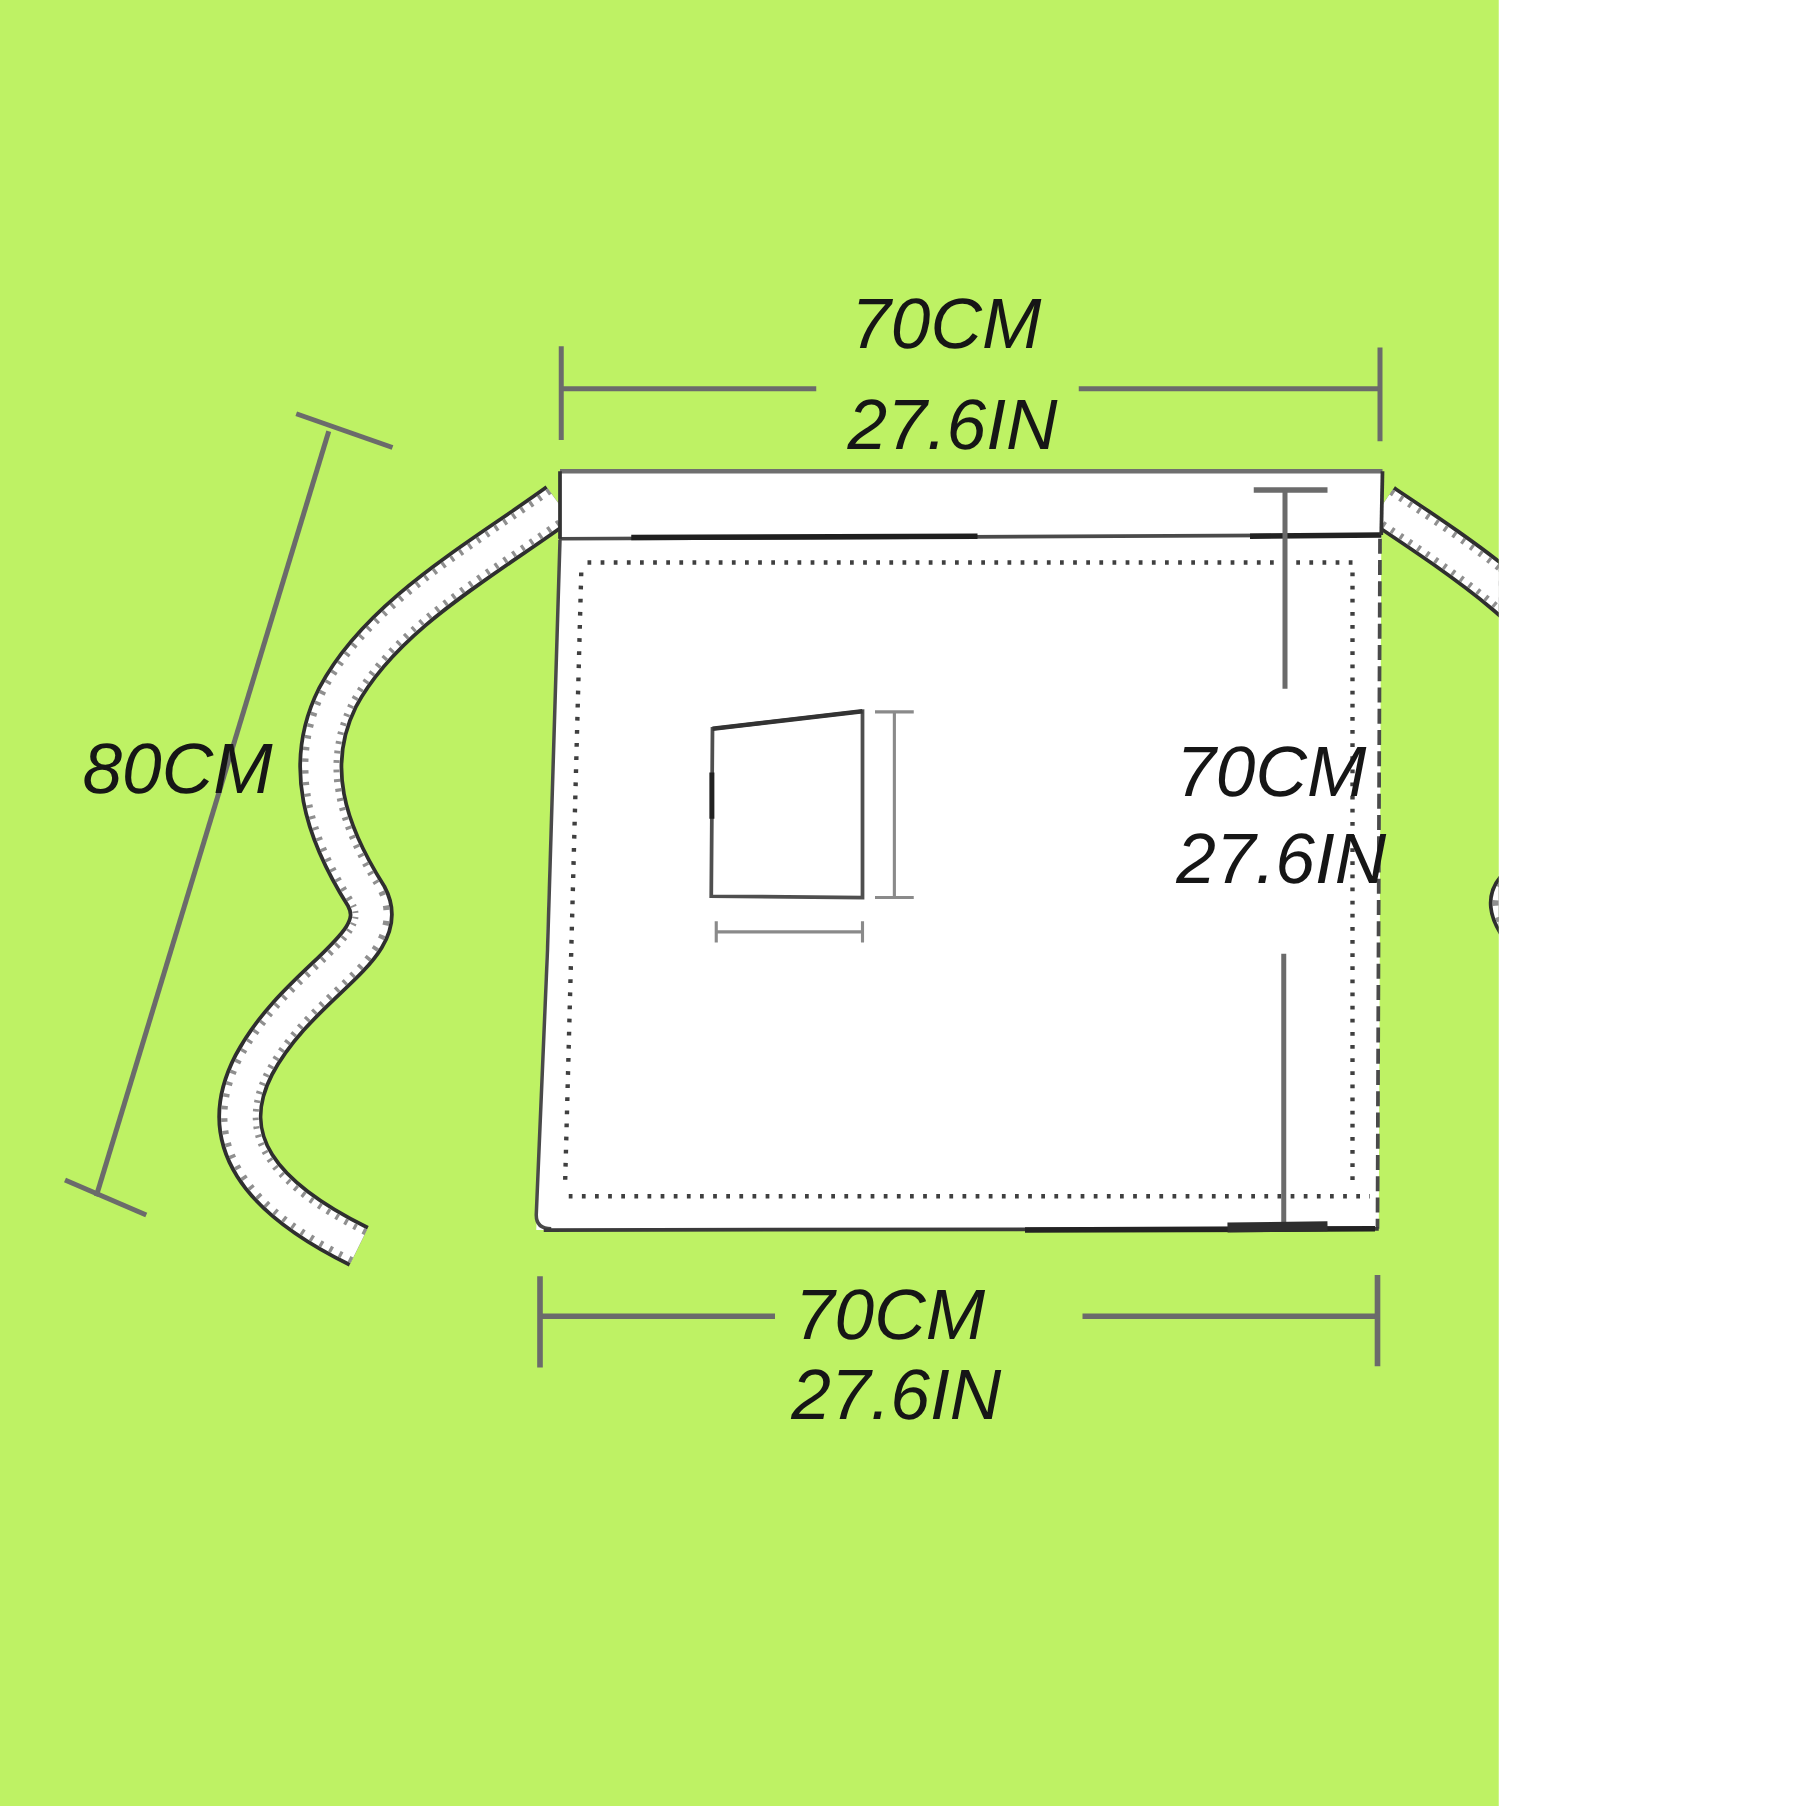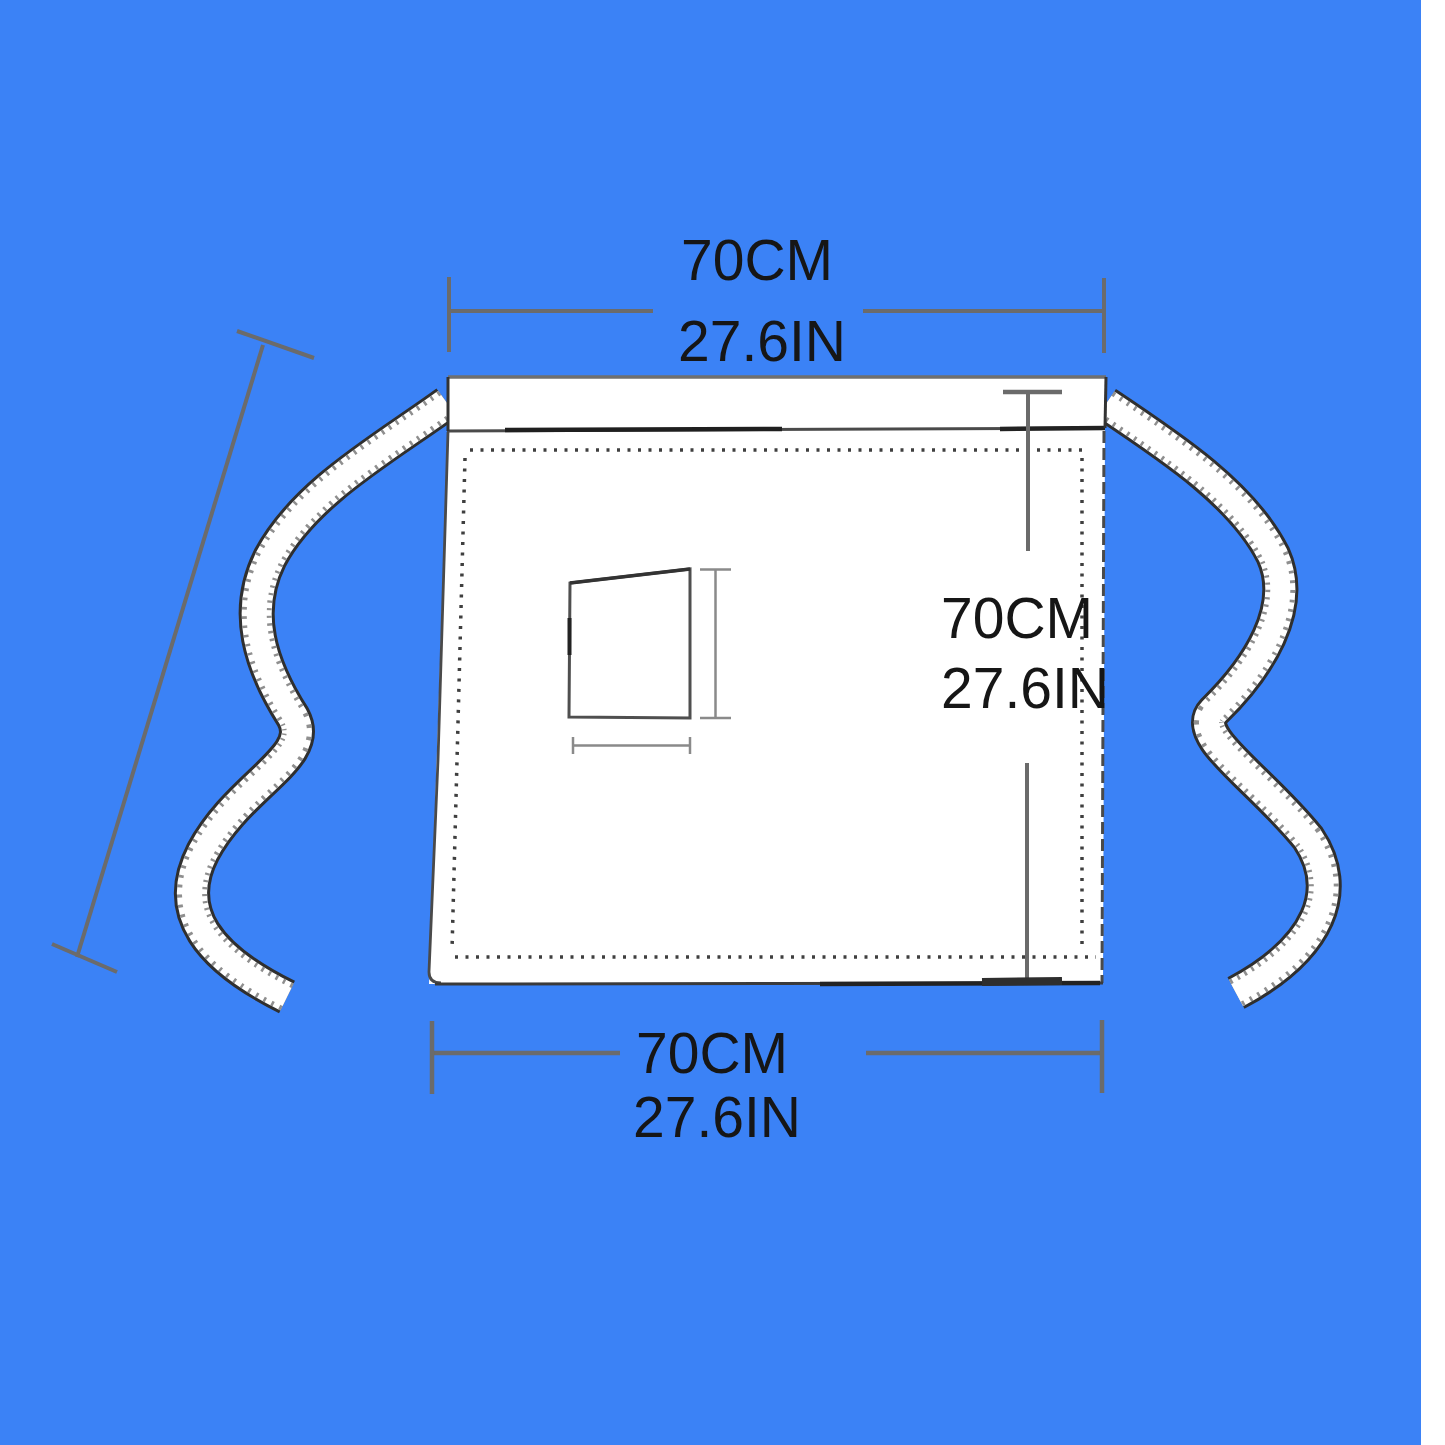--- a/index.html
+++ b/index.html
@@ -1,18 +1,19 @@
 <!DOCTYPE html>
 <html><head>
 <meta charset="utf-8">
 <style>
   html,body{margin:0;padding:0;background:#ffffff;}
   .stage{
-    position:relative;width:1421px;height:1445px;background:#3b82f6;overflow:hidden;
+    position:relative;width:1199px;height:1445px;background:#bef264;overflow:hidden;
     font-family:"Liberation Sans", sans-serif;
+    font-style:italic;
   }
   .stage svg{position:absolute;left:0;top:0;}
   .dim-label{
     position:absolute;transform:translate(-50%,-50%);
     color:#161616;font-size:57px;line-height:1;white-space:nowrap;
     letter-spacing:0px;font-weight:400;
   }
 </style>
 </head>
 <body>
@@ -103,19 +104,20 @@
       <path d="M432,1053 L620,1053"></path>
       <path d="M866,1053 L1102,1053"></path>
       <path d="M432,1021 L432,1094"></path>
       <path d="M1102,1020 L1102,1093"></path>
     </g>
   </svg>
 
   <div class="dim-label" style="left:757px;top:260px;">70CM</div>
   <div class="dim-label" style="left:762px;top:341px;">27.6IN</div>
 
+  <div class="dim-label" style="left:142px;top:616px;">80CM</div>
 
   <div class="dim-label" style="left:1017px;top:618px;">70CM</div>
   <div class="dim-label" style="left:1025px;top:688px;">27.6IN</div>
 
   <div class="dim-label" style="left:712px;top:1053px;">70CM</div>
   <div class="dim-label" style="left:717px;top:1117px;">27.6IN</div>
 </div>
 
 </body></html>

